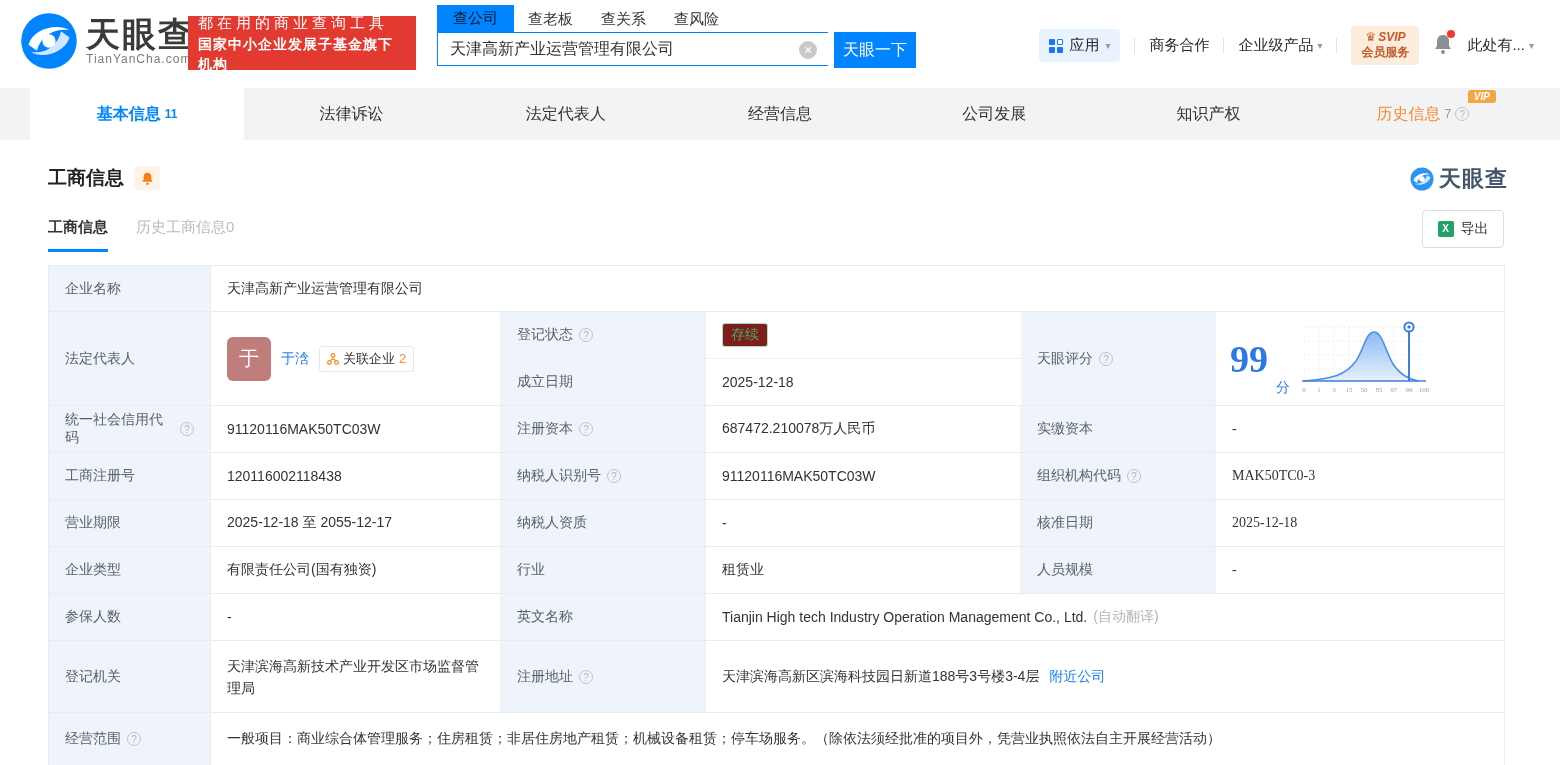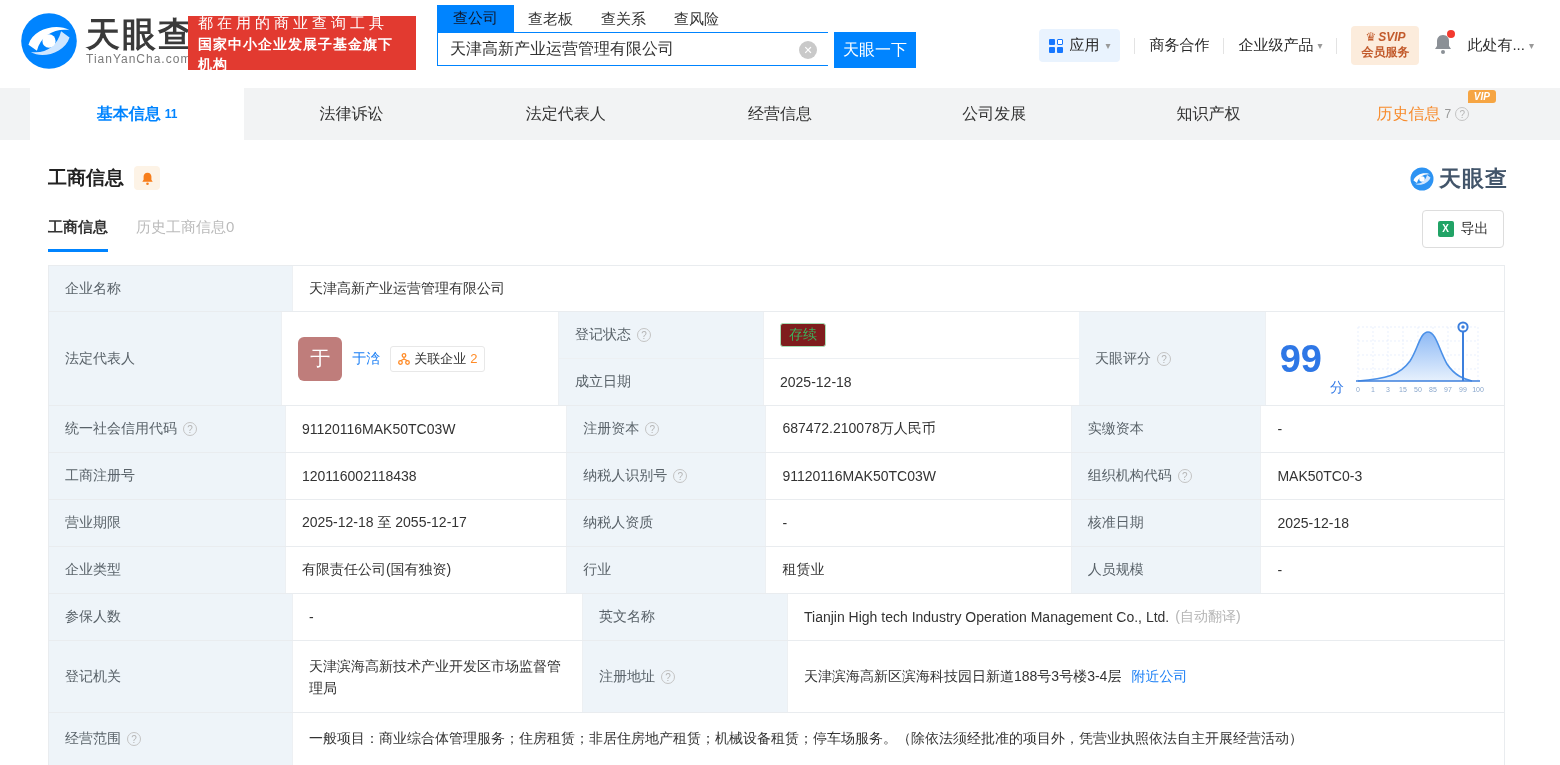--- a/index.html
+++ b/index.html
@@ -76,22 +76,22 @@
   .xls-ic { width:16px; height:16px; background:#21a366; color:#fff; font-size:10px; font-weight:bold;
     border-radius:2px; text-align:center; line-height:16px; }
 
   
   .tbl { position:absolute; left:48px; top:125px; width:1457px; border:1px solid #e9ecef; border-bottom:none; }
   .row { display:flex; border-bottom:1px solid #e9ecef; }
   .c { padding:0 16px; display:flex; align-items:center; font-size:14px; border-right:1px solid #edf0f3; }
   .c:last-child { border-right:none; }
   .lab { background:#eef4f9; color:#596269; gap:6px; }
   .val { background:#fff; color:#333; }
-  .w-l1 { width:244px; } .w-v1 { width:290px; } .w-l2 { width:205px; }
-  .w-v2 { width:315px; } .w-l3 { width:195px; } .w-v3 { width:250px; }
+  .w-l1 { width:162px; } .w-v1 { width:290px; } .w-l2 { width:205px; }
+  .w-v2 { width:315px; } .w-l3 { width:195px; } .w-v3 { width:250px;font-family:Liberation Serif, serif; }
   .span-rest { flex:1; }
   .h46 { height:46px; } .h47 { height:47px; } .h72 { height:72px; } .h53 { height:53px; }
   .r2 { height:94px; }
   .mid { width:520px; display:flex; flex-direction:column; border-right:1px solid #edf0f3; }
   .subrow { display:flex; flex:1; }
   .subrow:first-child { border-bottom:1px solid #edf0f3; }
   .subrow .c { flex:none; border-right:1px solid #edf0f3; }
   .subrow .c:last-child { border-right:none; }
   .wrap2 { line-height:22px; align-items:center; padding-top:6px; padding-bottom:6px; flex-wrap:wrap; display:flex; }
 

